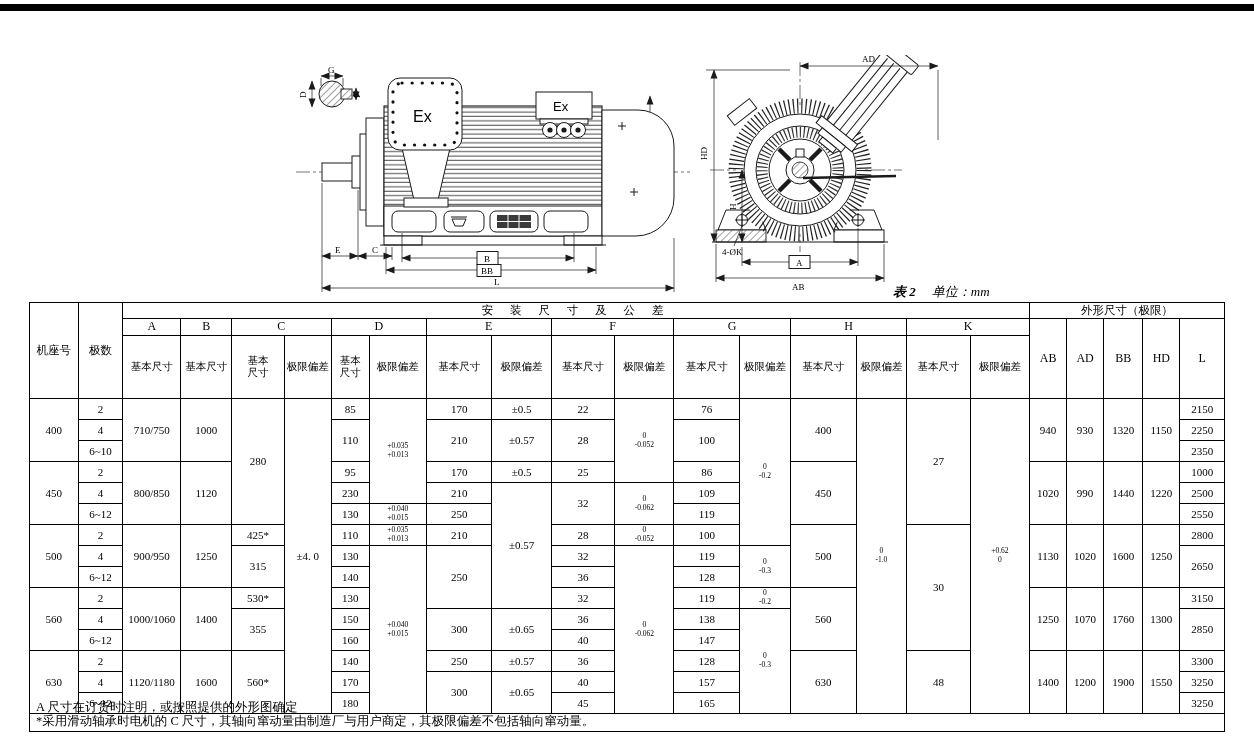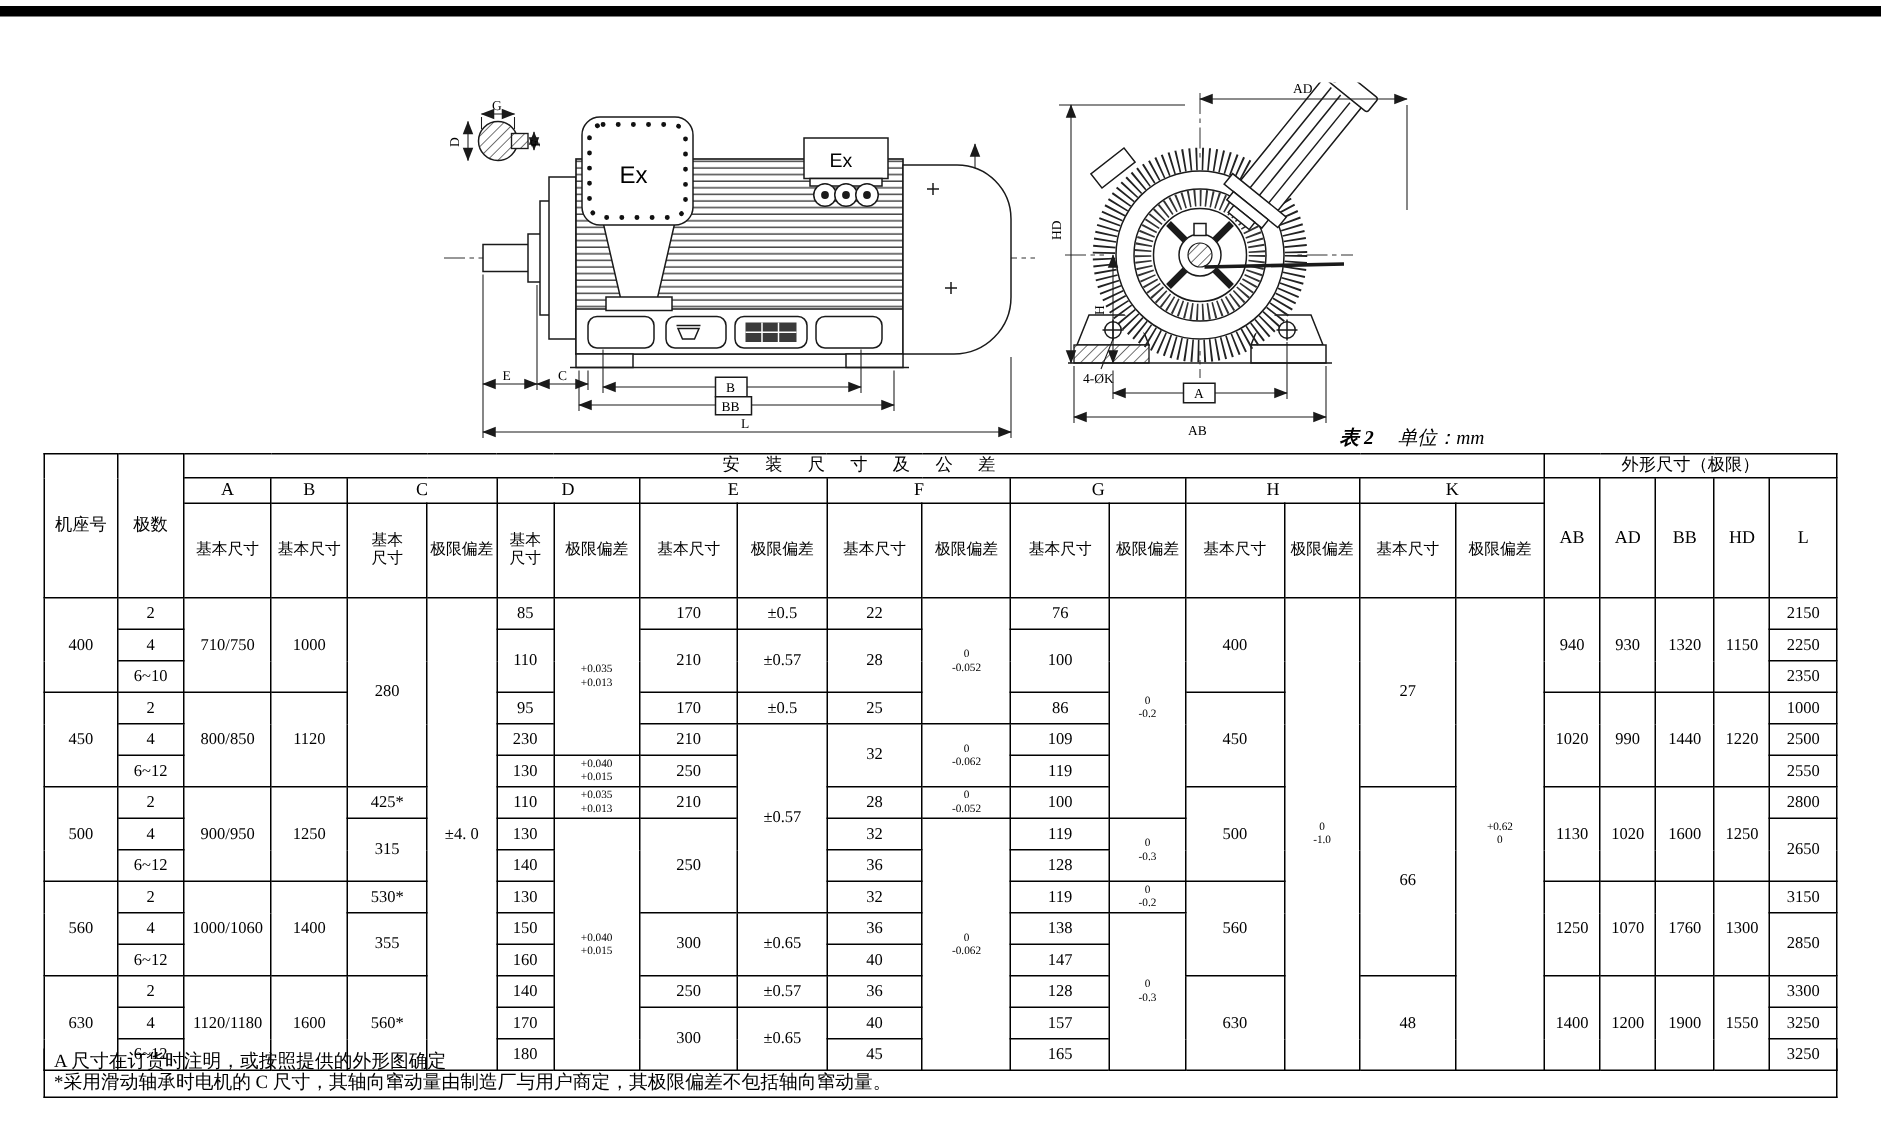--- a/index.html
+++ b/index.html
@@ -356,21 +356,21 @@
           <td>425*</td>
           <td>110</td>
           <td class="dev">+0.035
 +0.013</td>
           <td>210</td>
           <td>28</td>
           <td class="dev">0
 -0.052</td>
           <td>100</td>
           <td rowspan="3">500</td>
-          <td rowspan="6">66</td>
+          <td rowspan="6">30</td>
           <td rowspan="3">1130</td>
           <td rowspan="3">1020</td>
           <td rowspan="3">1600</td>
           <td rowspan="3">1250</td>
           <td>2800</td>
         </tr>
         <tr>
           <td>4</td>
           <td rowspan="2">315</td>
           <td>130</td>

